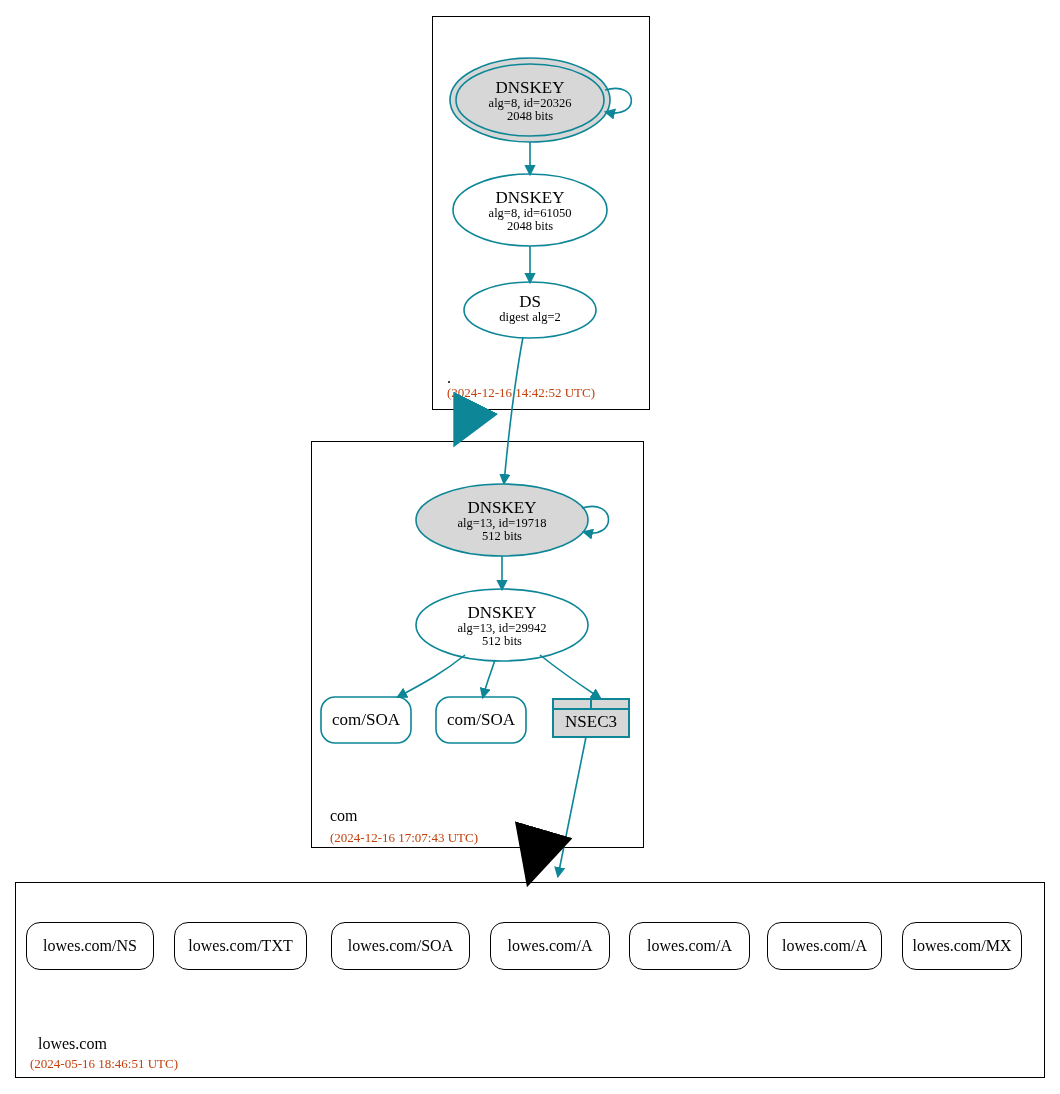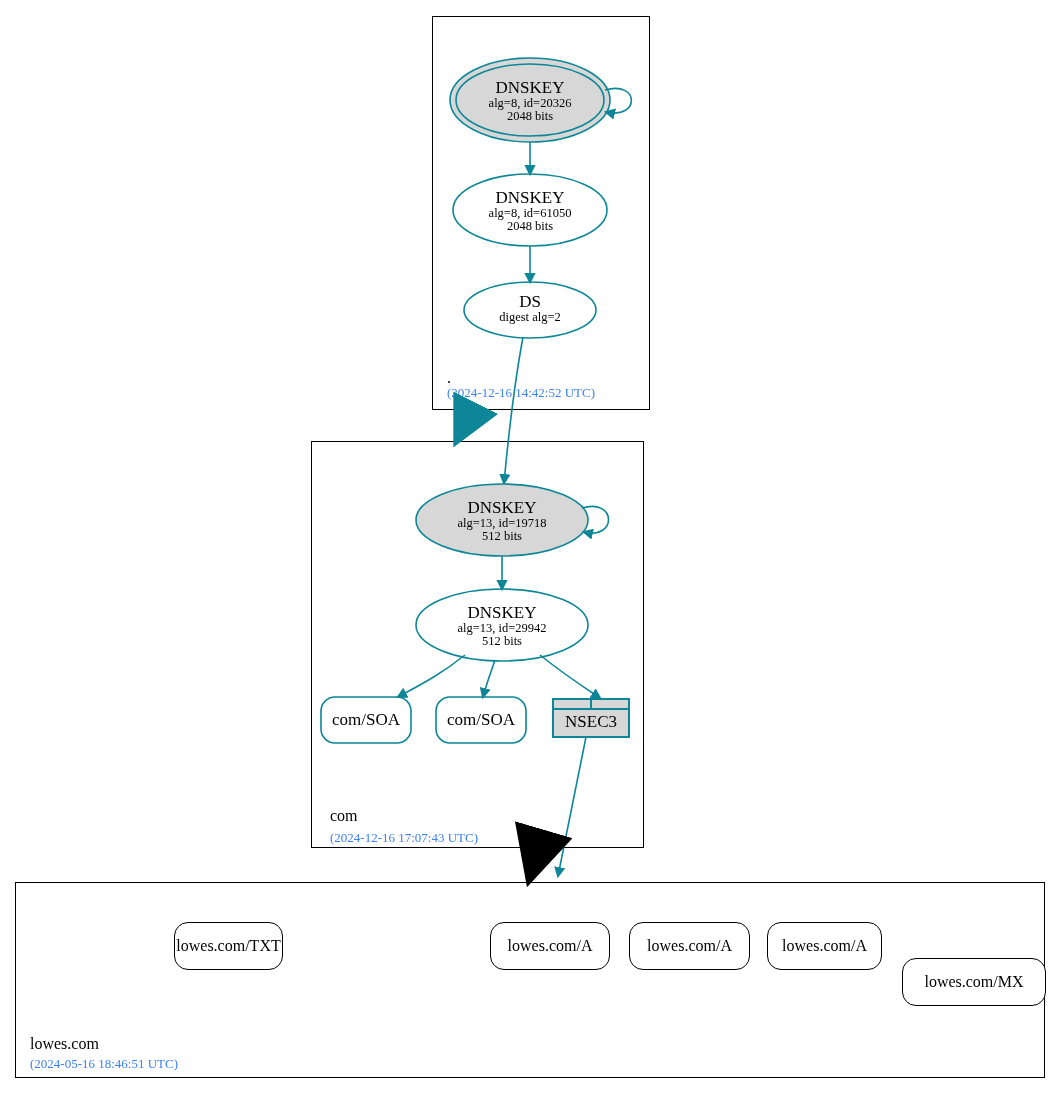--- a/index.html
+++ b/index.html
@@ -22,21 +22,21 @@
   }
   .zone-label {
     position: absolute;
     font-size: 16px;
     color: #000000;
     line-height: 1.2;
   }
   .zone-sublabel {
     position: absolute;
     font-size: 13px;
-    color: #3b82f6;
+    color: #c2410c;
   }
   svg.overlay {
     position: absolute;
     left: 0;
     top: 0;
     width: 1060px;
     height: 1094px;
     pointer-events: none;
   }
   .node-text-main {
@@ -70,36 +70,42 @@
 
   <div class="zone-box" style="left:432px; top:16px; width:218px; height:394px;"></div>
   <div class="zone-label" style="left:447px; top:368px;">.</div>
   <div class="zone-sublabel" style="left:447px; top:385px;">(2024-12-16 14:42:52 UTC)</div>
 
   <div class="zone-box" style="left:311px; top:441px; width:333px; height:407px;"></div>
   <div class="zone-label" style="left:330px; top:806px;font-family:Liberation Serif, serif;">com</div>
   <div class="zone-sublabel" style="left:330px; top:830px;">(2024-12-16 17:07:43 UTC)</div>
 
   <div class="zone-box" style="left:15px; top:882px; width:1030px; height:196px;"></div>
-  <div class="zone-label" style="left:30px; top:1034px;text-align:right;">lowes.com</div>
+  <div class="zone-label" style="left:38px; top:1034px;text-align:right;">lowes.com</div>
   <div class="zone-sublabel" style="left:30px; top:1056px;">(2024-05-16 18:46:51 UTC)</div>
 
-  <div class="rrset-box" style="left:174px; top:922px; width:109px; height:48px;">
+  <div class="rrset-box" style="left:26px;  top:922px; width:128px; height:48px;">
+      <span>lowes.com/NS</span>
+    </div>
+  <div class="rrset-box" style="left:174px; top:922px; width:133px; height:48px;">
       <span>lowes.com/TXT</span>
+    </div>
+  <div class="rrset-box" style="left:331px; top:922px; width:139px; height:48px;">
+      <span>lowes.com/SOA</span>
     </div>
   <div class="rrset-box" style="left:490px; top:922px; width:120px; height:48px;">
       <span>lowes.com/A</span>
     </div>
   <div class="rrset-box" style="left:629px; top:922px; width:121px; height:48px;">
       <span>lowes.com/A</span>
     </div>
   <div class="rrset-box" style="left:767px; top:922px; width:115px; height:48px;">
       <span>lowes.com/A</span>
     </div>
-  <div class="rrset-box" style="left:902px; top:922px; width:144px; height:48px;margin-top:36px;">
+  <div class="rrset-box" style="left:902px; top:922px; width:120px; height:48px;">
       <span>lowes.com/MX</span>
     </div>
 
   <svg class="overlay" viewBox="0 0 1060 1094">
     <defs>
       <marker id="arrow-teal" viewBox="0 0 10 10" refX="8" refY="5" markerWidth="7" markerHeight="7" orient="auto-start-reverse">
         <path d="M 0 0 L 10 5 L 0 10 z" fill="#0d8697"></path>
       </marker>
       <marker id="arrow-teal-big" viewBox="0 0 10 10" refX="7" refY="5" markerWidth="10" markerHeight="10" orient="auto-start-reverse">
         <path d="M 0 0 L 10 5 L 0 10 z" fill="#0d8697"></path>

